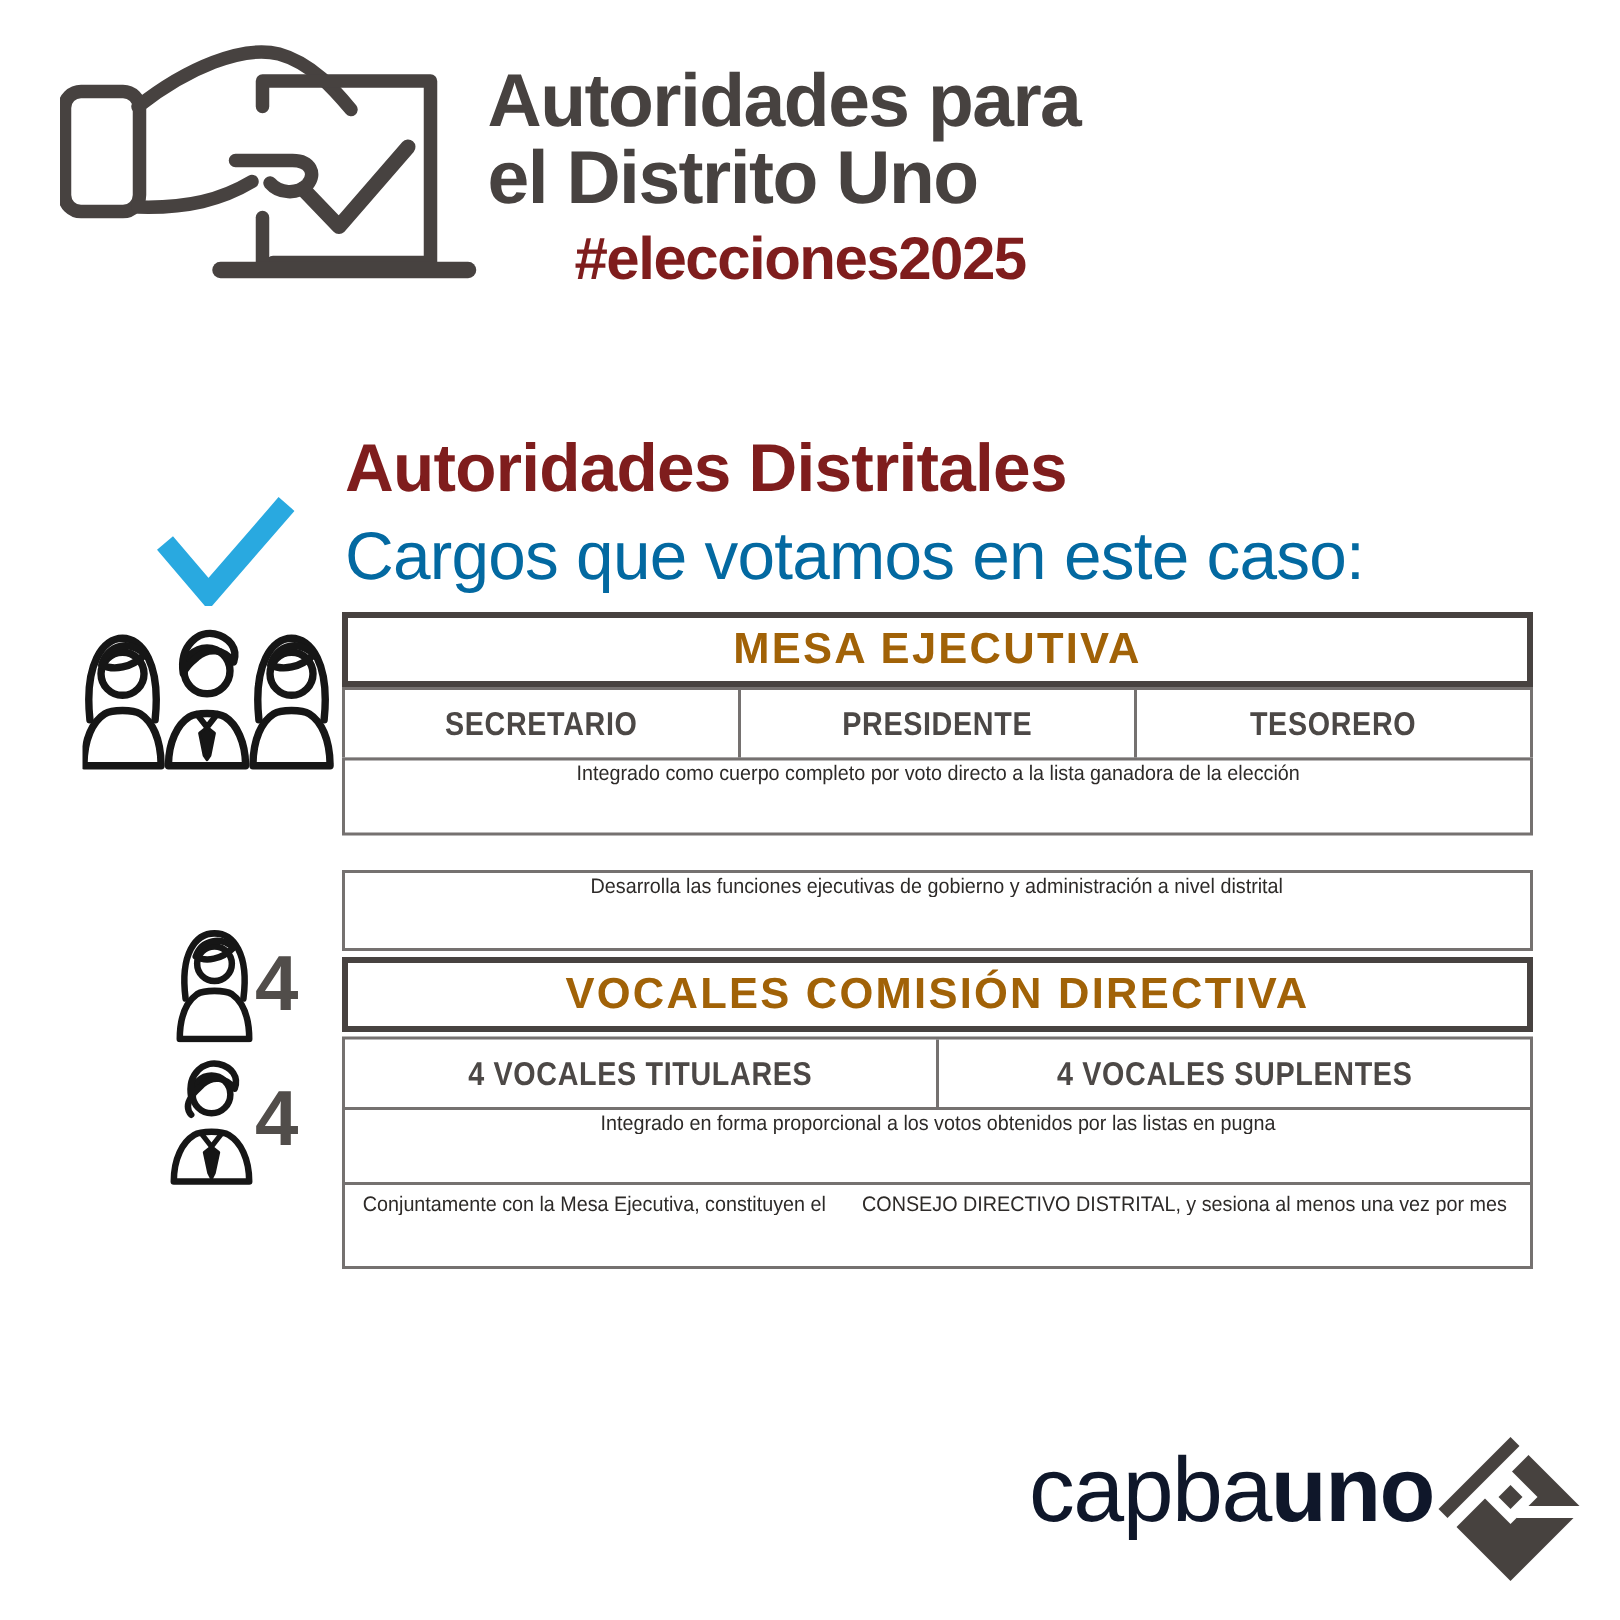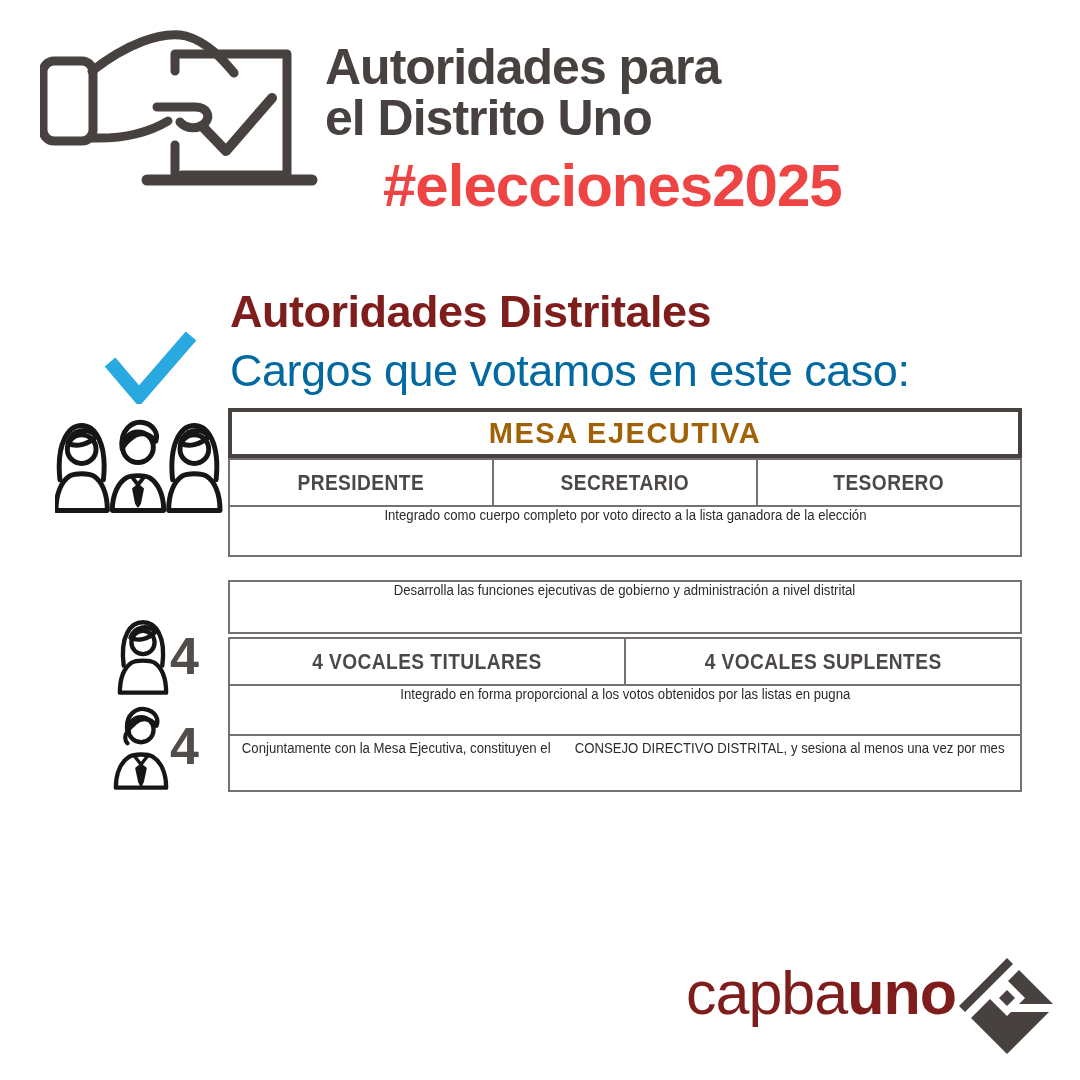--- a/index.html
+++ b/index.html
@@ -3,21 +3,21 @@
 <meta charset="utf-8">
 <style>
   html,body{margin:0;padding:0;background:#fff;}
   .canvas{position:relative;width:1080px;height:1080px;background:#ffffff;overflow:hidden;
           font-family:"Liberation Sans", sans-serif;padding-left:27px;}
 
   
   .ballot-icon{position:absolute;left:40px;top:28px;}
   .title-block{position:absolute;left:325px;top:42px;}
   .title-line{font-size:50px;font-weight:bold;color:#474240;line-height:51px;letter-spacing:-1px;}
-  .hashtag{font-size:60px;font-weight:bold;color:#ef4444;letter-spacing:-1px;margin-top:7px;padding-left:58px;}
+  .hashtag{font-size:40px;font-weight:bold;color:#7f1d1d;letter-spacing:-1px;margin-top:7px;padding-left:58px;}
 
   
   .check-icon{position:absolute;left:98px;top:326px;}
   .sub-blue{position:absolute;left:230px;top:286px;font-size:45px;font-weight:bold;color:#7f1d1d;letter-spacing:-0.5px;}
   .sub-dark{position:absolute;left:230px;top:345px;font-size:45px;color:#0369a1;letter-spacing:-0.5px;}
 
   
   .table{position:absolute;left:228px;top:408px;width:794px;box-sizing:border-box;}
   .table *{box-sizing:border-box;}
   .thead{border:4px solid #474240;background:#fff;height:50px;display:flex;align-items:center;justify-content:center;
@@ -38,21 +38,21 @@
 
   
   .group-icon{position:absolute;left:55px;top:416px;}
   .woman-icon{position:absolute;left:116px;top:617px;}
   .man-icon{position:absolute;left:112px;top:706px;}
   .count{position:absolute;left:170px;font-size:52px;font-weight:bold;color:#514d4a;}
   .count.c1{top:626px;}
   .count.c2{top:716px;}
 
   
-  .logo-text{position:absolute;left:686px;top:963px;font-size:61px;color:#7f1d1d;letter-spacing:-1px;line-height:61px;}
+  .logo-text{position:absolute;left:686px;top:963px;font-size:61px;color:#0f172a;letter-spacing:-1px;line-height:61px;}
   .logo-text .bold{font-weight:bold;}
   .logo-mark{position:absolute;left:957px;top:956px;}
 </style>
 </head>
 <body>
 
 <div class="canvas">
 
   <svg class="ballot-icon" width="282" height="162" viewBox="0 0 282 162" fill="none" stroke="#474240" stroke-width="9" stroke-linecap="round" stroke-linejoin="round">
     <rect x="3" y="33" width="50" height="80" rx="11"></rect>
@@ -93,36 +93,37 @@
     <circle cx="141" cy="33" r="14.5"></circle>
     <path d="M119,64 C115,26 128,9 141,9 C154,9 167,26 163,64"></path>
     <path d="M127,27 C131,13 147,10 156,20 C147,29 135,31 127,27 Z"></path>
     <path d="M115,95 C115,77 121,65 129,60 C134,57 148,57 153,60 C161,65 167,77 167,95 Z"></path>
   </svg>
 
   <div class="table">
     <div class="thead">MESA EJECUTIVA</div>
     <div class="cols after-head">
       <div class="col">
-          <span>PRESIDENTE</span>
+          <span>SECRETARIO</span>
         </div>
       <div class="col">
-          <span>SECRETARIO</span>
+          <span>PRESIDENTE</span>
         </div>
       <div class="col">
           <span>TESORERO</span>
         </div>
     </div>
     <div class="brow h52">
         <span>Integrado como cuerpo completo por voto directo a la lista ganadora de la elección</span>
       </div>
     <div class="brow h54">
         <span>Desarrolla las funciones ejecutivas de gobierno y administración a nivel distrital</span>
       </div>
 
+    <div class="thead second">VOCALES COMISIÓN DIRECTIVA</div>
     <div class="cols second">
       <div class="col">
           <span>4 VOCALES TITULARES</span>
         </div>
       <div class="col">
           <span>4 VOCALES SUPLENTES</span>
         </div>
     </div>
     <div class="brow h52">
         <span>Integrado en forma proporcional a los votos obtenidos por las listas en pugna</span>

